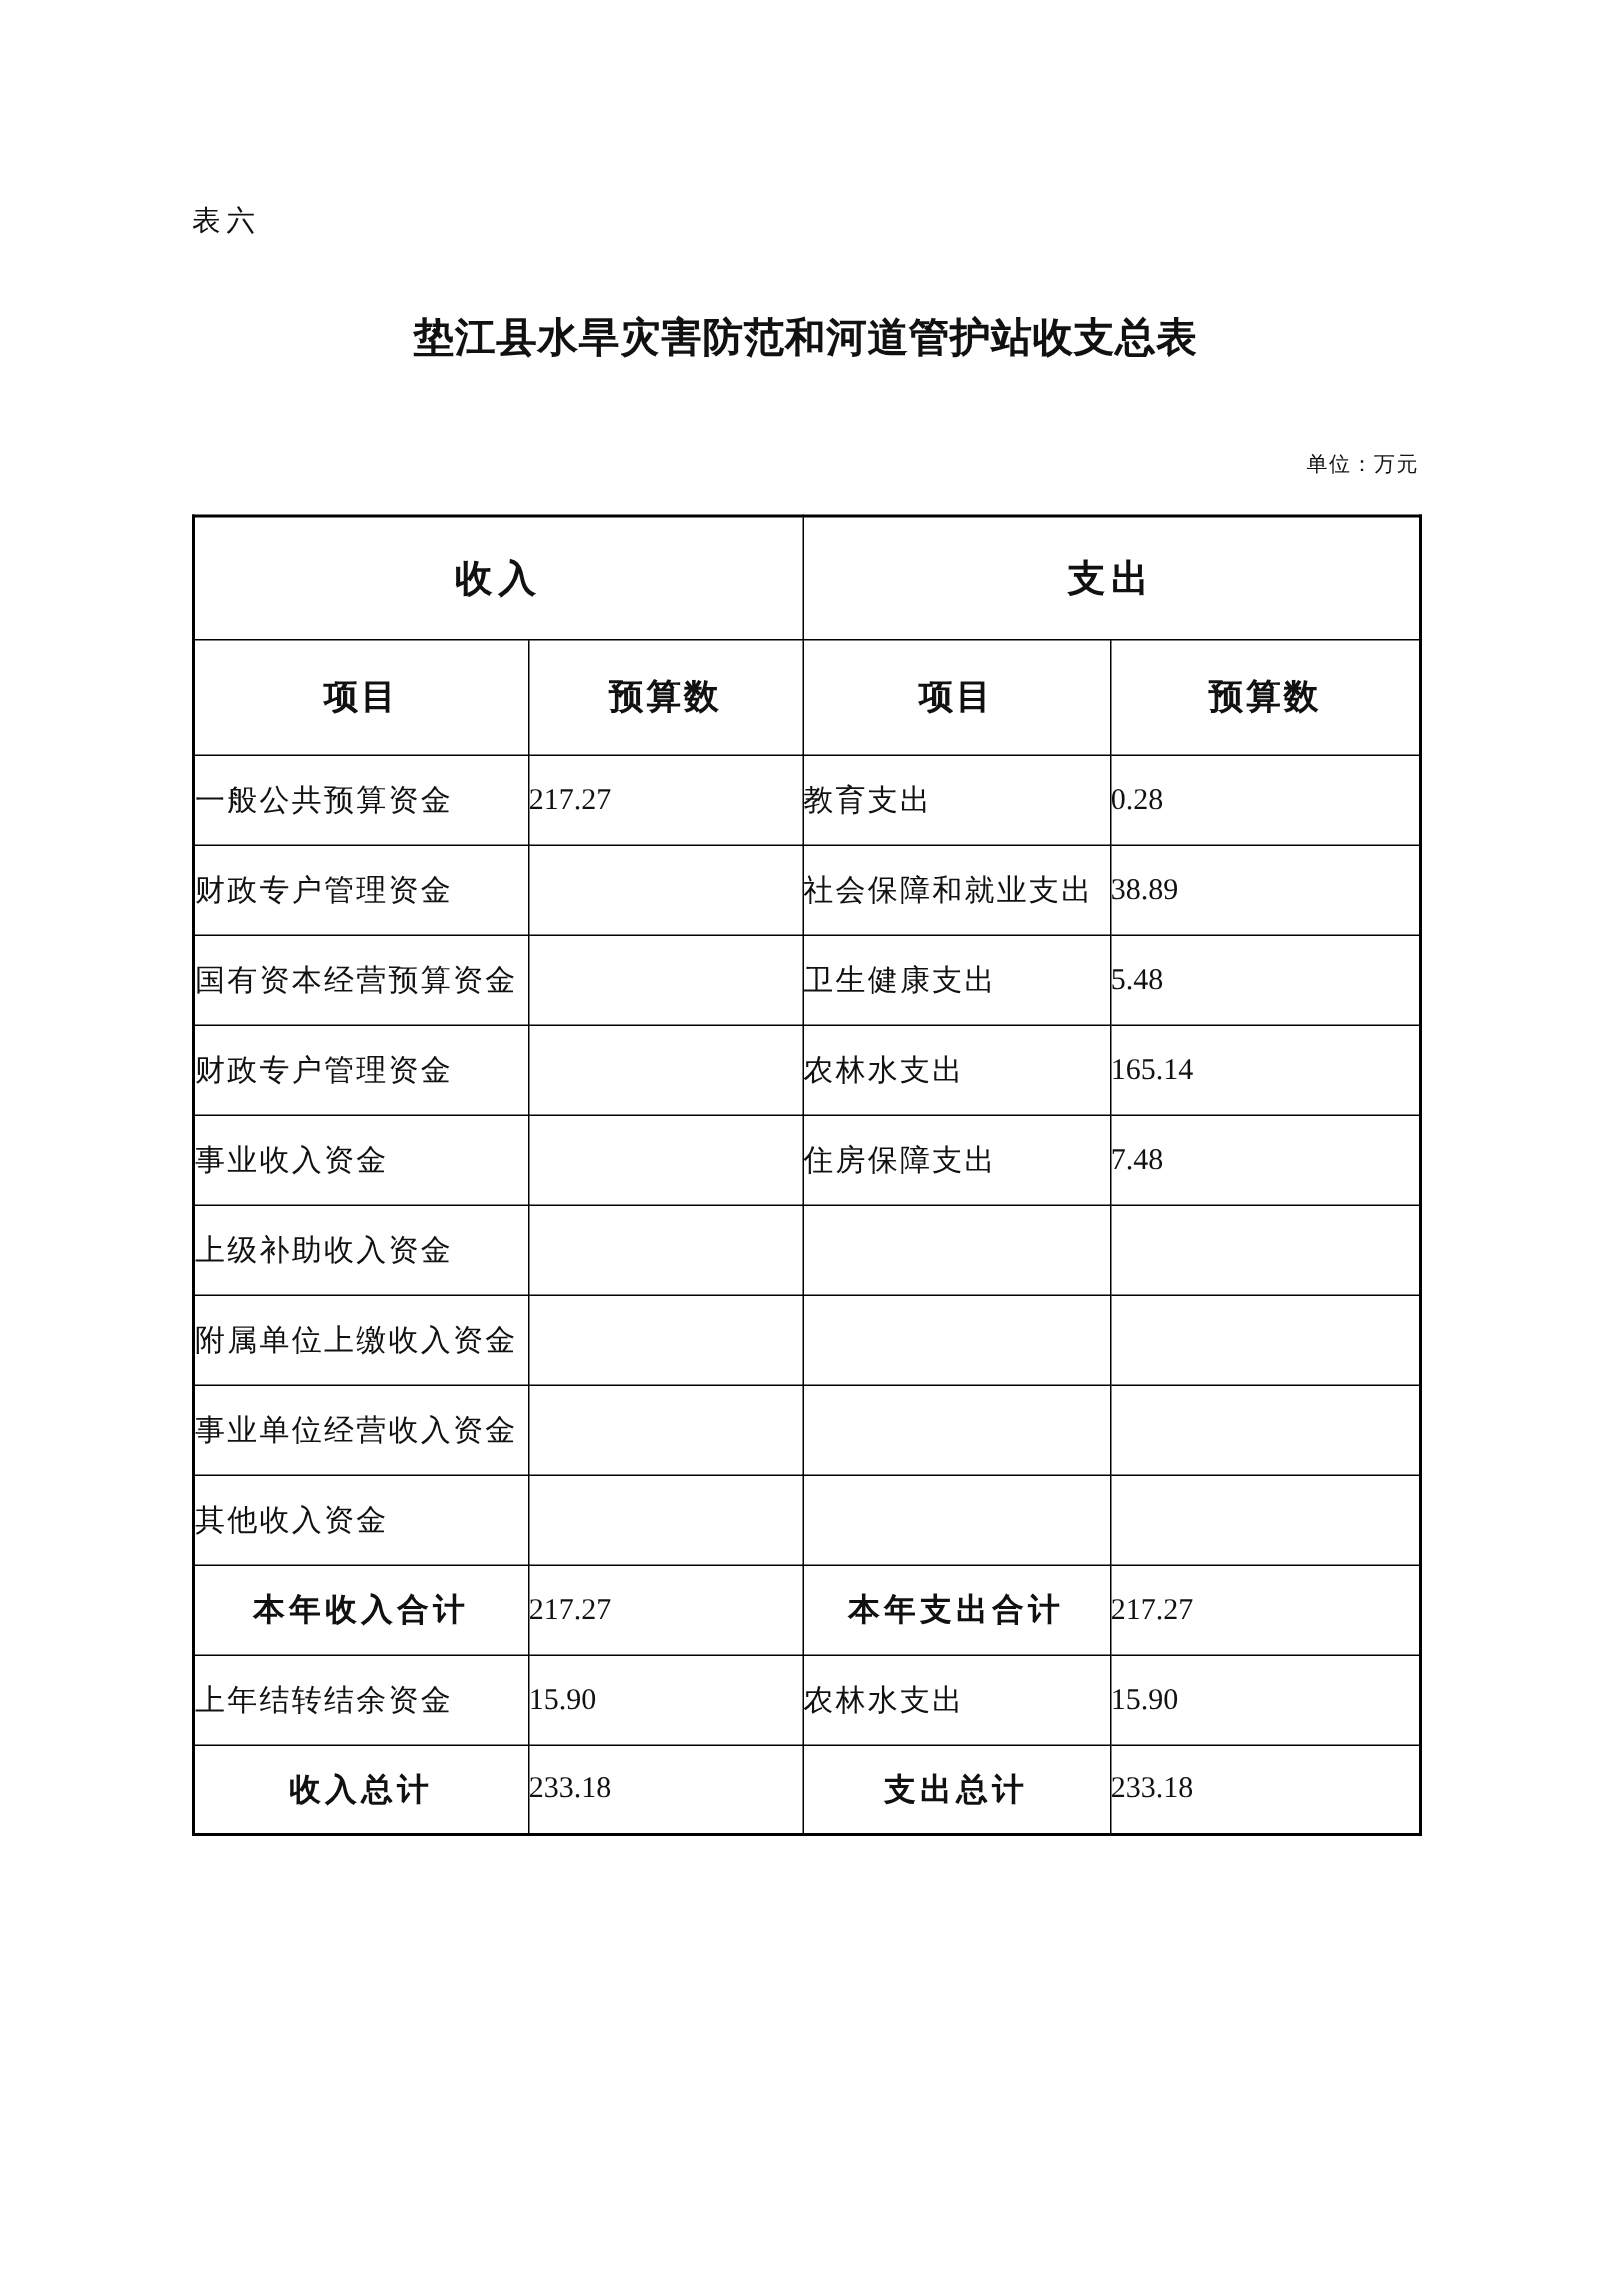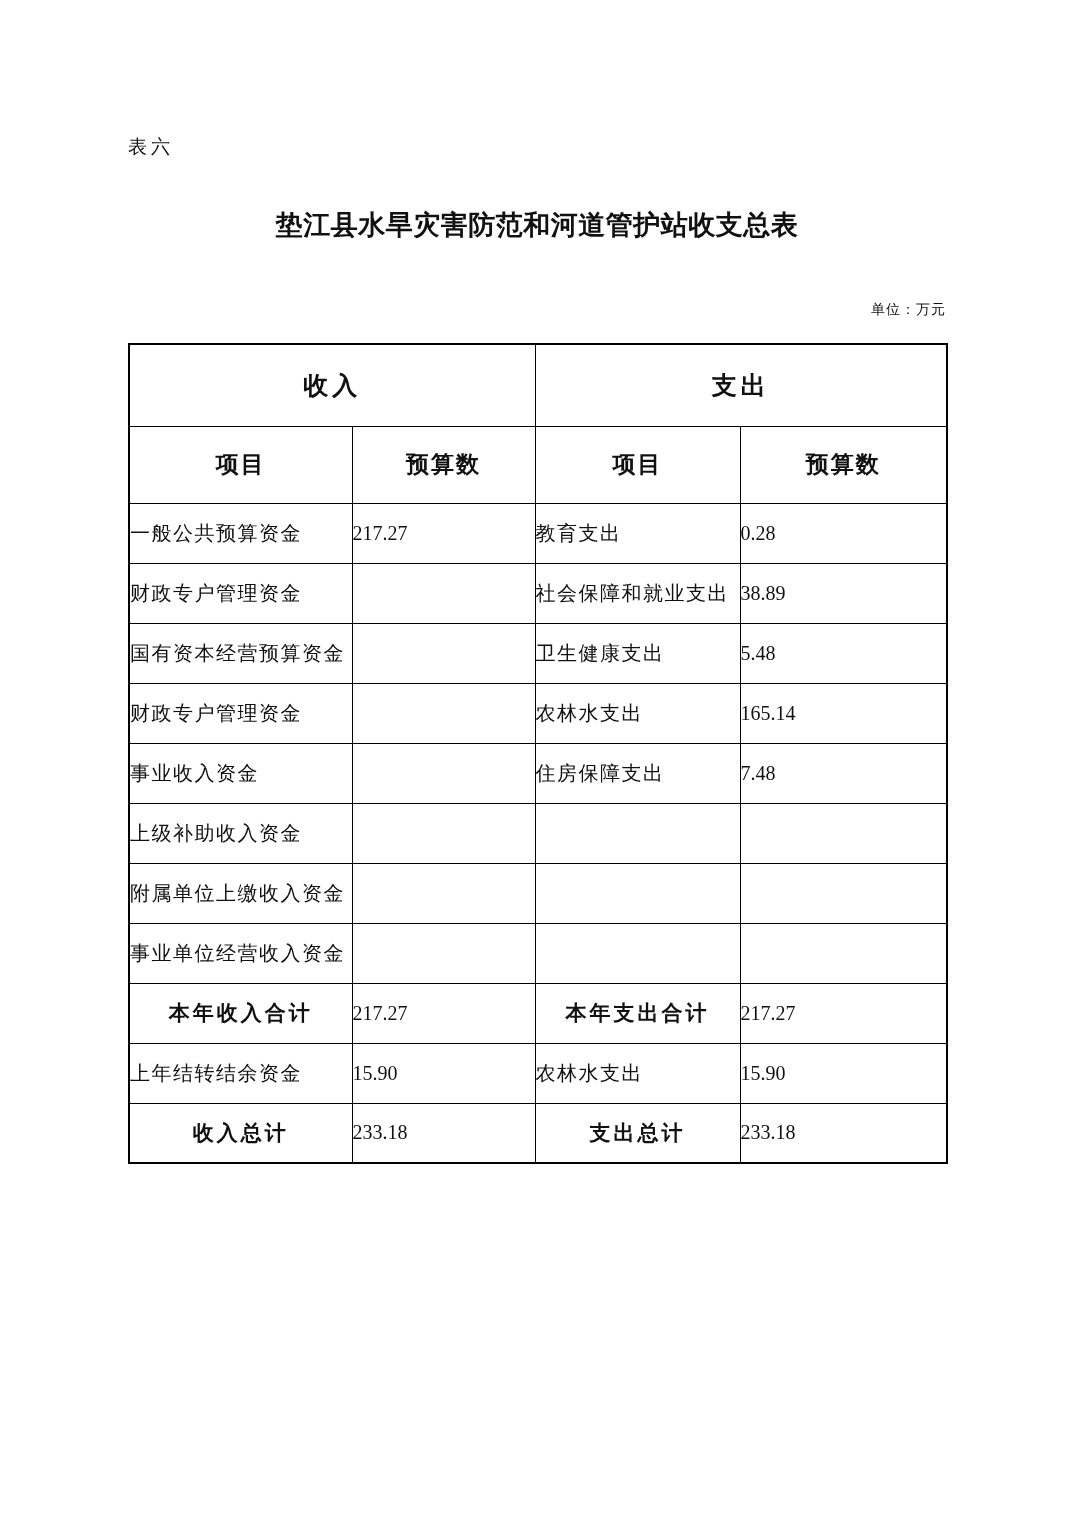--- a/index.html
+++ b/index.html
@@ -169,20 +169,26 @@
         <td class="item"></td>
         <td class="num"></td>
       </tr>
       <tr>
         <td class="item">事业单位经营收入资金</td>
         <td class="num"></td>
         <td class="item"></td>
         <td class="num"></td>
       </tr>
       <tr>
+        <td class="item">其他收入资金</td>
+        <td class="num"></td>
+        <td class="item"></td>
+        <td class="num"></td>
+      </tr>
+      <tr>
         <td class="item total">本年收入合计</td>
         <td class="num">217.27</td>
         <td class="item total">本年支出合计</td>
         <td class="num">217.27</td>
       </tr>
       <tr>
         <td class="item">上年结转结余资金</td>
         <td class="num">15.90</td>
         <td class="item">农林水支出</td>
         <td class="num">15.90</td>

